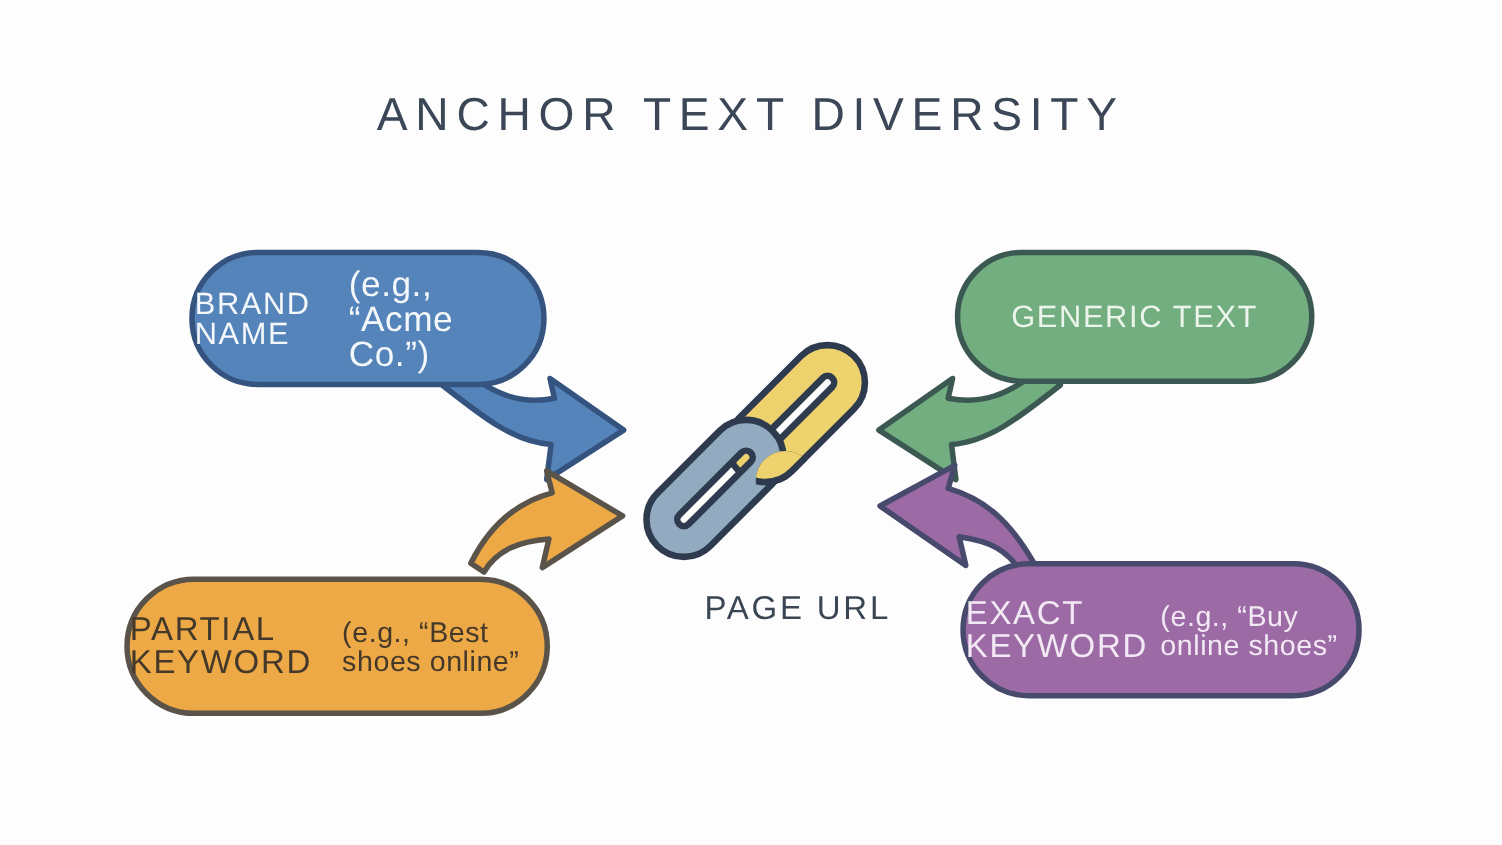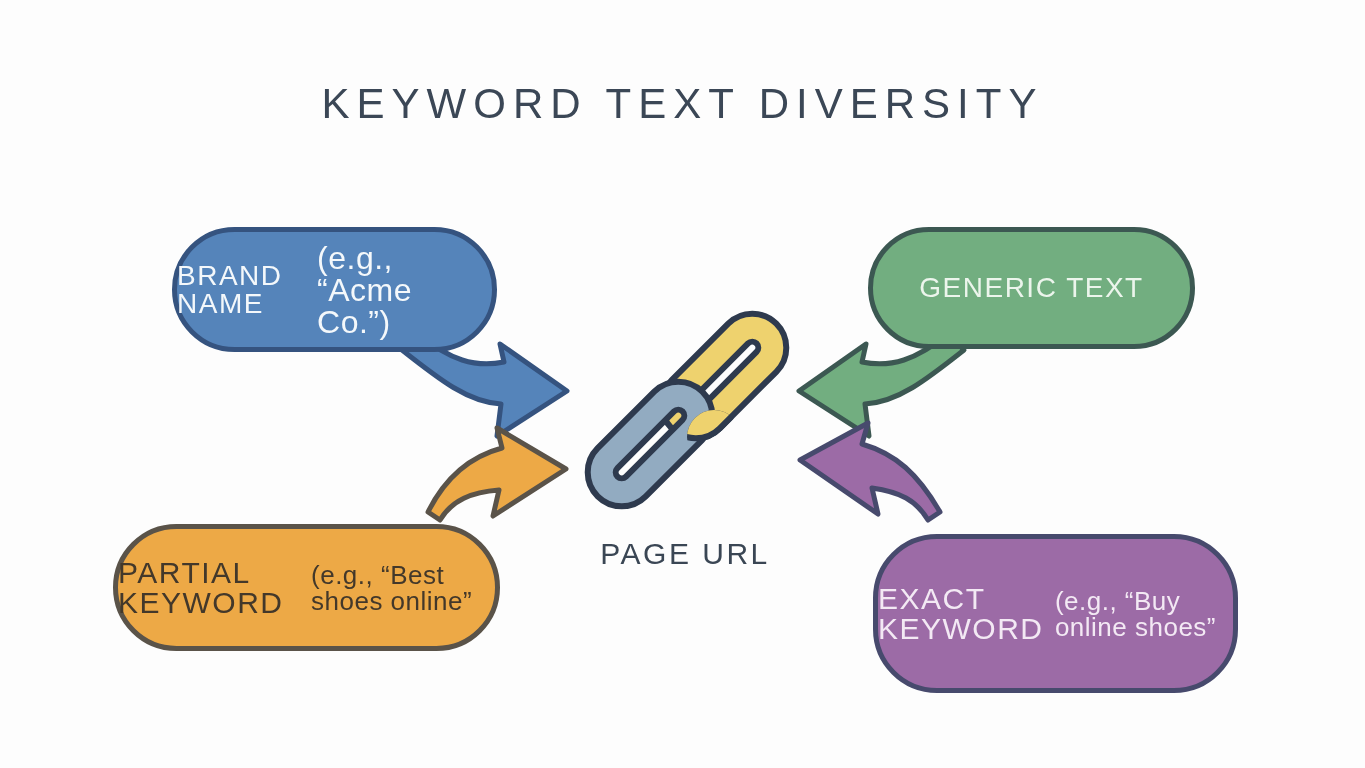--- a/index.html
+++ b/index.html
@@ -41,43 +41,43 @@
     line-height:1;
   }
   .bubble .bubble-example{
     font-size:32px;
     letter-spacing:0.5px;
     line-height:1;
   }
   .bubble-brand   {left:172px;top:227px;width:325px;height:125px;}
   .bubble-generic {left:868px;top:227px;width:327px;height:122px;align-items:center;}
   .bubble-partial {left:113px;top:508px;width:387px;height:127px;}
-  .bubble-exact   {left:873px;top:534px;width:365px;height:159px;justify-content:flex-end;}
+  .bubble-exact   {left:873px;top:510px;width:365px;height:125px;justify-content:flex-end;}
   .bubble-partial .bubble-title,
   .bubble-exact  .bubble-title{font-size:30px;}
   .bubble-partial .bubble-example,
   .bubble-exact  .bubble-example{font-size:26px;}
   
   .center-label{
     position:absolute;
     left:560px;top:537px;width:250px;
-    text-align:center;
+    text-align:right;
     font-size:30px;
     letter-spacing:2.5px;
     color:#3a4654;
     font-weight:400;
     z-index:2;
   }
 </style>
 </head>
 <body>
 
 <div id="stage">
 
-  <div class="page-title">KEYWORD TEXT DIVERSITY</div>
+  <div class="page-title">ANCHOR TEXT DIVERSITY</div>
 
   <svg id="gfx" viewBox="0 0 1365 768" aria-hidden="true">
     <defs>
       <clipPath id="weaveClip">
           <circle cx="714" cy="437" r="27"></circle>
         </clipPath>
     </defs>
 
     <path stroke-width="5" stroke-linejoin="round" d="M 418 334 C 450 360, 475 368, 504 362
              L 500 344 L 567 391 L 497 436 L 501 404

